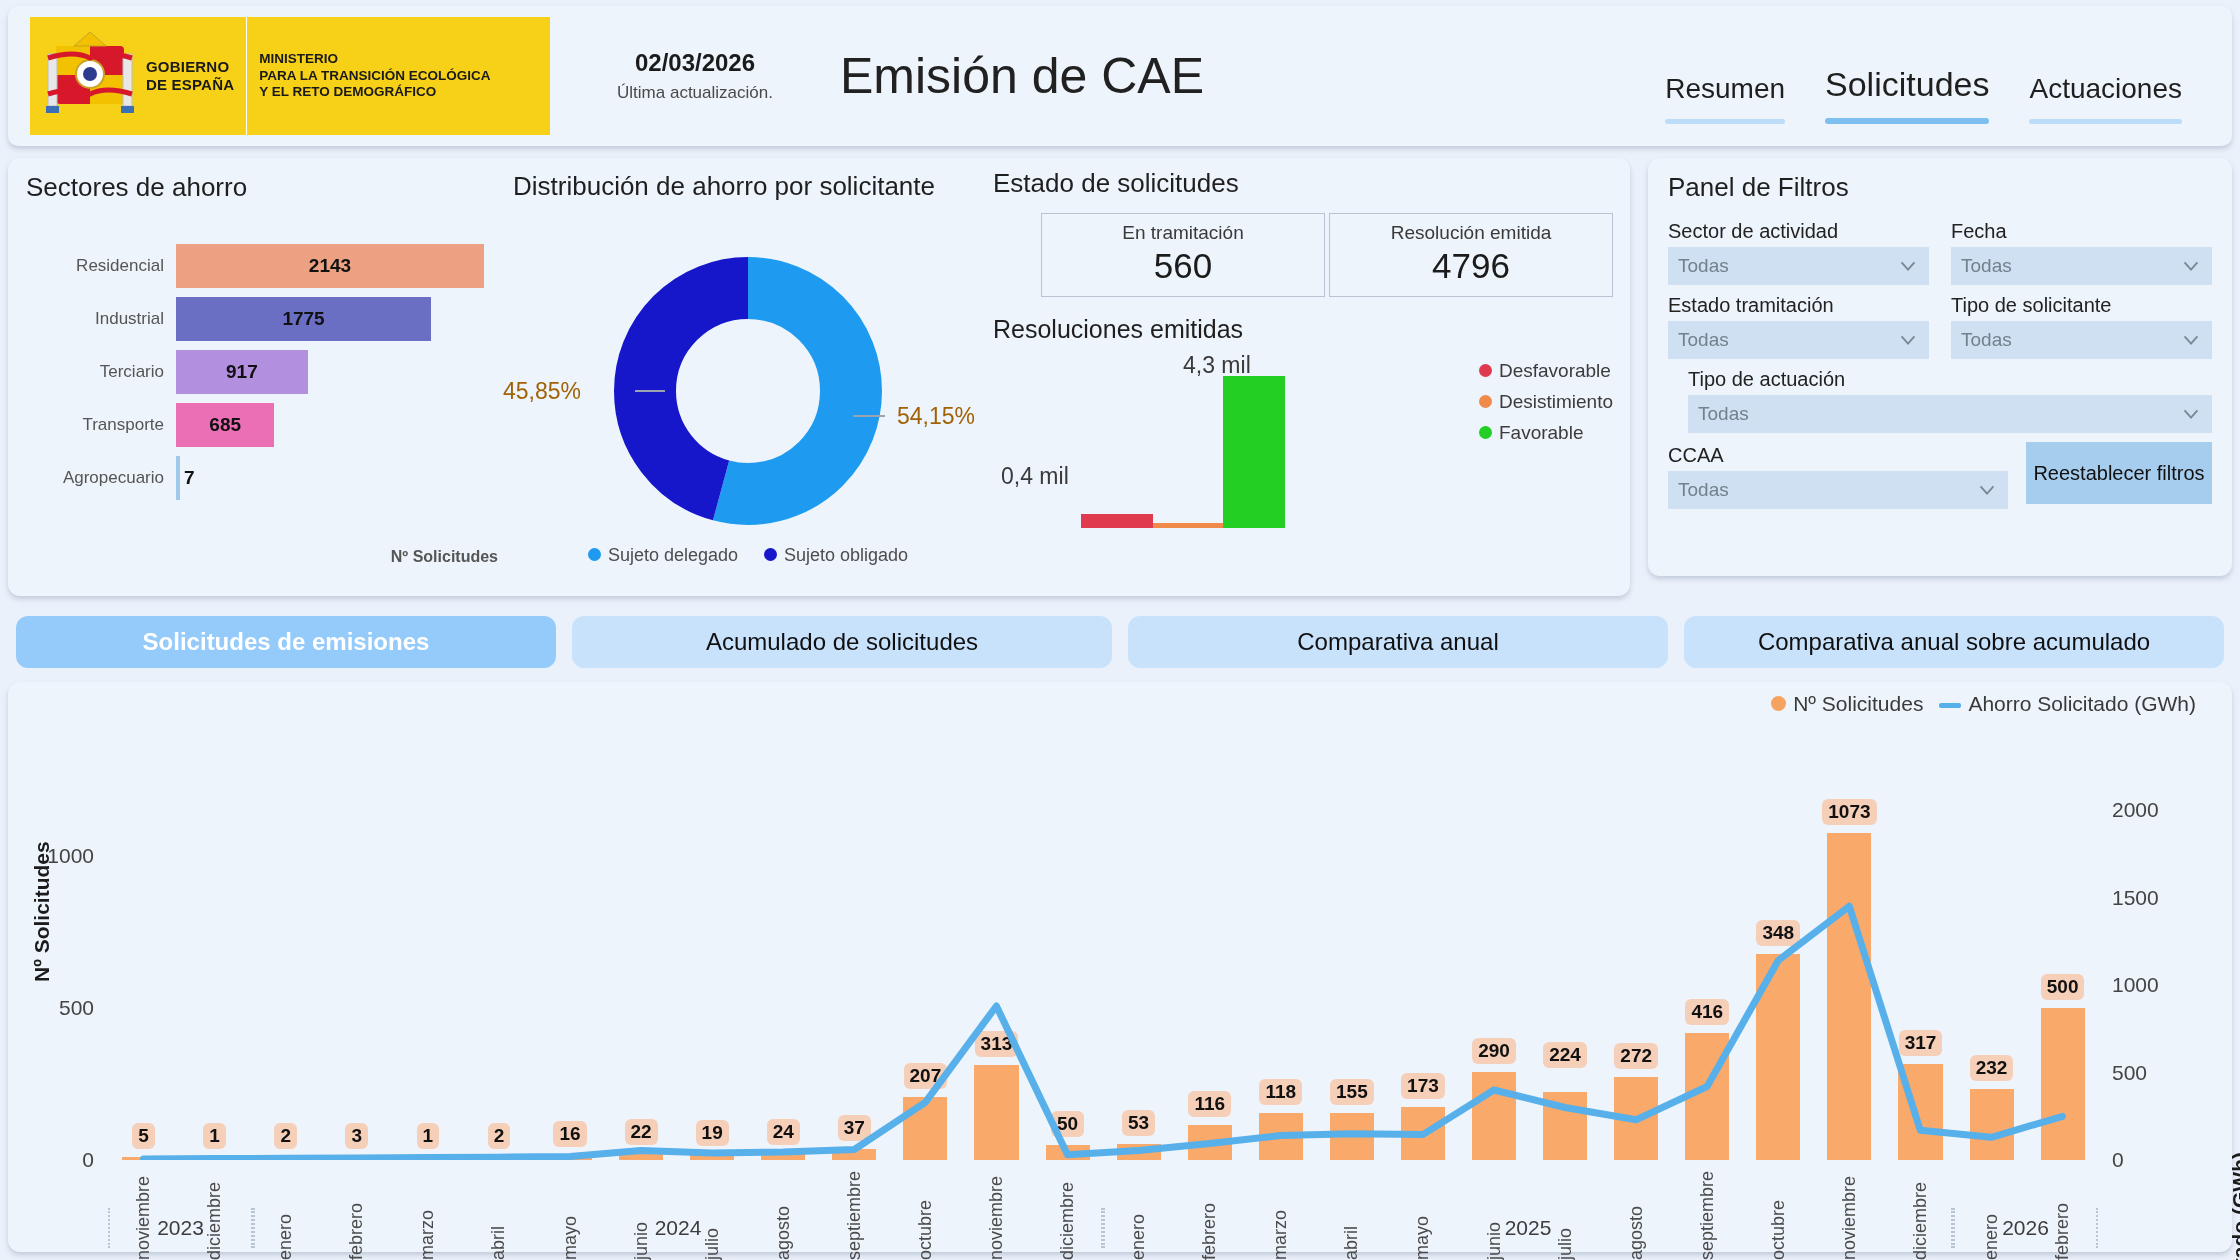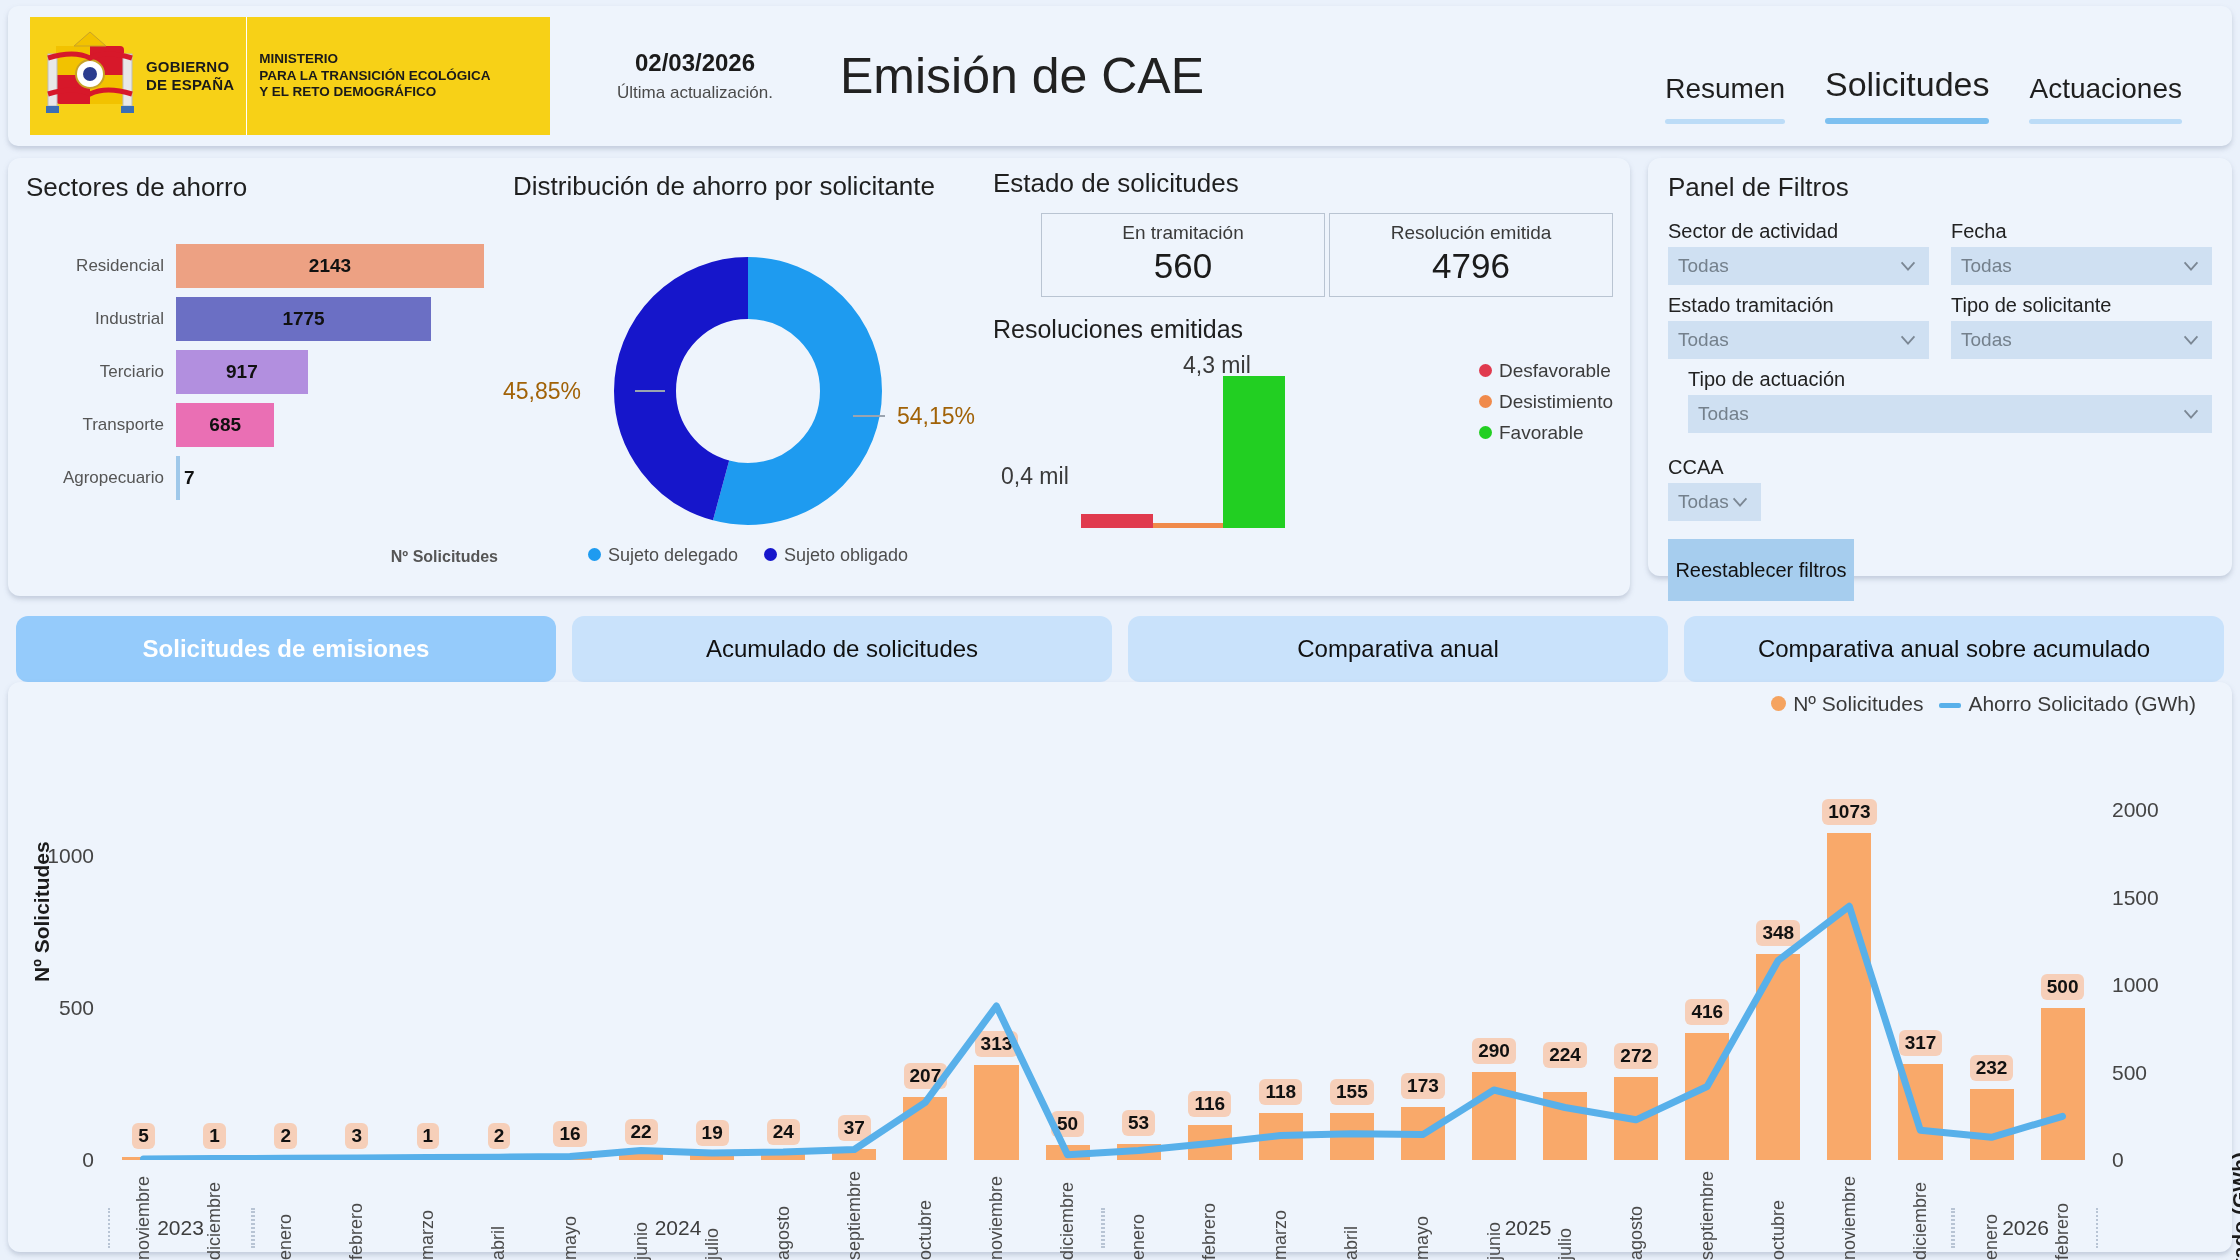--- a/index.html
+++ b/index.html
@@ -86,28 +86,28 @@
 
   
   .f-inner { padding: 14px 20px; }
   .f-grid { display: grid; grid-template-columns: 1fr 1fr; column-gap: 22px; row-gap: 2px; margin-top: 10px; }
   .f-lab { font-size: 20px; color: #222; margin-top: 7px; margin-bottom: 4px; }
   .f-sel { background: #cfe0f2; height: 38px; display: flex; align-items: center;
     padding: 0 10px; font-size: 19px; color: #74808c; cursor: pointer; }
   .f-sel span { flex: 1; }
   .chev { width: 22px; height: 22px; flex: none; }
   .wide { grid-column: 1 / span 2; margin-left: 20px; }
-  .f-bottom { display: flex; gap: 18px; align-items: flex-start; margin-top: 16px; flex-direction: column; }
+  .f-bottom { display: flex; gap: 18px; align-items: center; margin-top: 4px; }
   .f-bottom .left { flex: 1; }
   .reset-btn { width: 186px; height: 62px; background: #a6cdee; color: #111; font-size: 20px;
     display: flex; align-items: center; justify-content: center; text-align: center; line-height: 1.25; cursor: pointer; }
 
   
   .chart-tabs { position: absolute; left: 16px; top: 616px; width: 2208px; display: flex; gap: 16px; }
-  .ctab { flex: 1; height: 66px; border-radius: 12px; background: #c9e2fb; color: #101010;
+  .ctab { flex: 1; height: 52px; border-radius: 12px; background: #c9e2fb; color: #101010;
     font-size: 24px; display: flex; align-items: center; justify-content: center; cursor: pointer; }
   .ctab.active { background: #95cbfb; color: #fff; font-weight: bold; }
 
   
   #chart-panel { left: 8px; top: 682px; width: 2224px; height: 570px; }
   .legend-main { position: absolute; right: 36px; top: 10px; font-size: 21px; color: #3a3a3a; display: flex; gap: 16px; align-items: center; }
   .legend-main i.dot { width: 15px; height: 15px; border-radius: 50%; background: #f5a35f; display: inline-block; margin-right: 7px; }
   .legend-main i.ln { width: 22px; height: 5px; border-radius: 2px; background: #58b0ea; display: inline-block; margin-right: 7px; vertical-align: middle; }
 
   .ax-title-l { position: absolute; left: 22px; top: 300px; transform: rotate(-90deg); transform-origin: left top;

